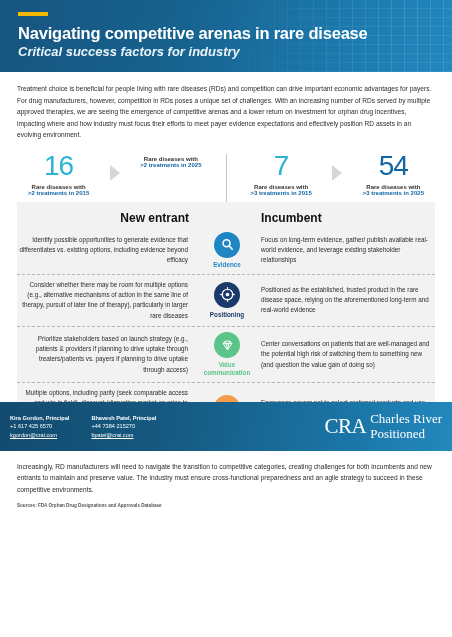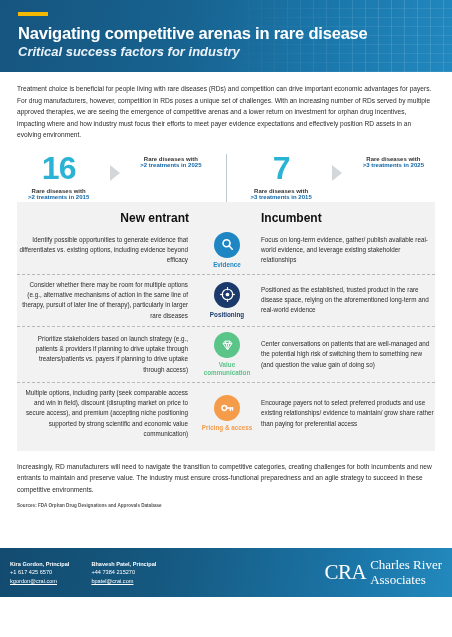--- a/index.html
+++ b/index.html
@@ -2,21 +2,21 @@
 <html><head>
 <meta charset="utf-8">
 <style>
   * { box-sizing: border-box; margin: 0; padding: 0; }
   html, body {
     width: 452px; height: 637px;
     font-family: "Liberation Sans", sans-serif;
     background: #ffffff;
     overflow: hidden;
   }
-  .page { position: relative; width: 452px; height: 597px; background: #fff; border-radius: 31px; }
+  .page { position: relative; width: 452px; height: 461px; background: #fff; border-radius: 31px; }
 
   
   .header {
     position: relative;
     height: 72px;
     background: linear-gradient(100deg, #16557f 0%, #17628f 40%, #1b79ad 75%, #2288bf 100%);
     overflow: hidden;
     padding: 12px 0 0 18px;
   }
   .header-mesh {
@@ -52,21 +52,21 @@
     position: relative;
   }
   .stat-group { display: flex; flex: 1; align-items: flex-start; }
   .stat-divider {
     width: 1px; background: #bfc6cc; height: 48px; margin: 2px 6px 0 6px; align-self: center;
   }
   .stat {
     flex: 1; text-align: center;
   }
   .stat-num {
-    font-size: 32px; font-weight: bold; line-height: 1; letter-spacing: -1px;
+    font-size: 28px; font-weight: normal; line-height: 1; letter-spacing: -1px;
   }
   .stat-num.cyan { color: #2bb3d6; }
   .stat-num.blue { color: #1166a8; }
   .stat-l1 { font-size: 6px; color: #333; margin-top: 4px; font-weight: bold; }
   .stat-l2 { font-size: 6px; color: #1166a8; font-weight: bold; }
   .arrow {
     width: 15px; align-self: flex-start; margin-top: 13px;
     display: flex; justify-content: center;
   }
   .arrow i {
@@ -117,21 +117,21 @@
     padding: 10px 17px 0 17px;
     font-size: 6.6px; line-height: 1.75; color: #2b2b2b;
   }
   .source {
     padding: 8px 17px 0 17px;
     font-size: 4.6px; color: #555; font-weight: bold;
   }
 
   
   .footer {
-    position: absolute; left: 0; bottom: 0; width: 452px; height: 49px;
+    position: absolute; left: 0; bottom: 10px; width: 452px; height: 49px;
     background: linear-gradient(100deg, #134b70 0%, #15587f 35%, #1b76a8 78%, #2389bd 100%);
     display: flex; align-items: center; padding: 8px 10px;
   }
   .contact { font-size: 5.6px; color: #fff; line-height: 1.55; margin-right: 22px; }
   .contact .nm { font-weight: bold; }
   .contact .em { text-decoration: underline; }
   .logo { margin-left: auto; display: flex; align-items: center; color: #fff; }
   .logo-cra { font-family: "Liberation Serif", serif; font-size: 21px; letter-spacing: -.5px; }
   .logo-txt { font-family: "Liberation Serif", serif; font-size: 13px; line-height: 1.15; margin-left: 4px; }
 </style>
@@ -168,20 +168,21 @@
     <div class="stat-group">
       <div class="stat">
         <div class="stat-num cyan">7</div>
         <div class="stat-l1">Rare diseases with</div>
         <div class="stat-l2">&gt;3 treatments in 2015</div>
       </div>
       <div class="arrow">
           <i></i>
         </div>
       <div class="stat">
+        <div class="stat-num blue">54</div>
         <div class="stat-l1">Rare diseases with</div>
         <div class="stat-l2">&gt;3 treatments in 2025</div>
       </div>
     </div>
   </div>
 
 
   <div class="table">
     <div class="thead">
       <div class="th th-left">New entrant</div>
@@ -264,18 +265,18 @@
     </div>
     <div class="contact">
       <div class="nm">Bhavesh Patel, Principal</div>
       <div>+44 7384 215270</div>
       <div class="em">bpatel@crai.com</div>
     </div>
     <div class="logo">
       <div class="logo-cra">CRA</div>
       <div class="logo-txt">
         <div>Charles River</div>
-        <div>Associates</div>
+        <div>Positioned</div>
       </div>
     </div>
   </div>
 
 </div>
 
 </body></html>

